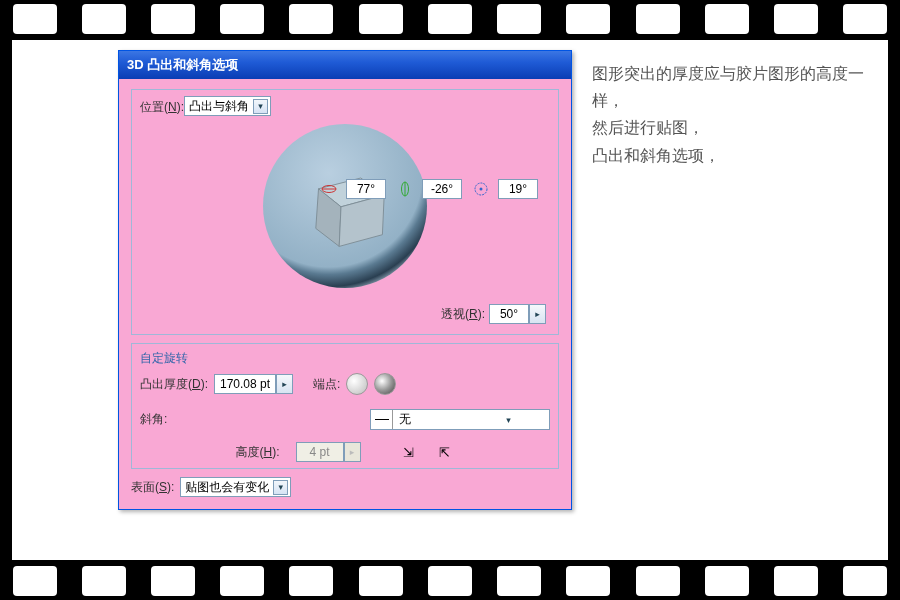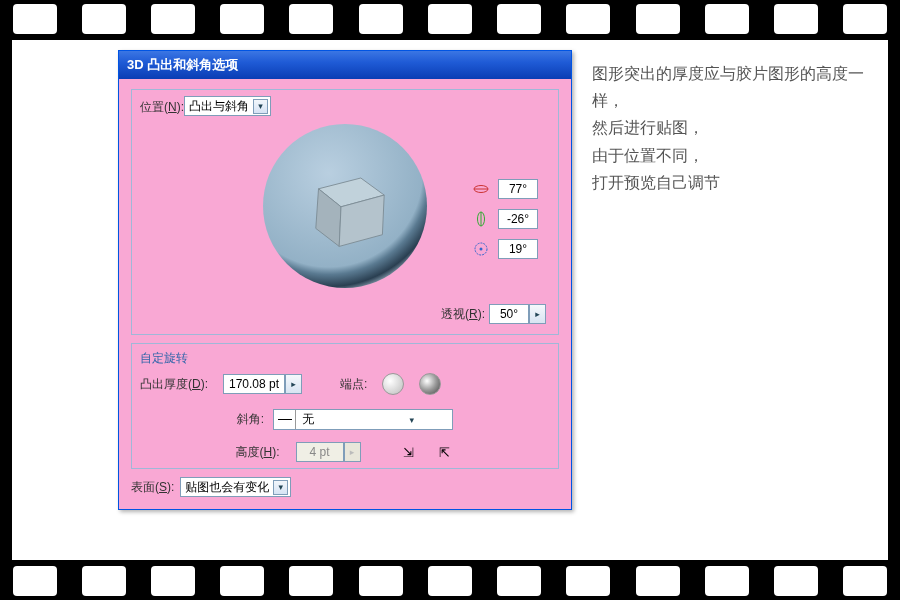--- a/index.html
+++ b/index.html
@@ -17,32 +17,32 @@
     .fieldset { border: 1px solid #9fb8d8; padding: 6px 8px; margin-bottom: 8px; position: relative; }
     .fieldset.top { padding-bottom: 10px; }
     .label { color: #333; }
     .ukey { text-decoration: underline; }
     .select { display: inline-flex; align-items: center; background: #fff; border: 1px solid #7f9db9; height: 20px; padding: 0 2px 0 4px; }
     .select .arrow { width: 15px; height: 15px; background: linear-gradient(#f2f6fb,#d6e3f4); border: 1px solid #7f9db9; margin-left: 4px; display: flex; align-items: center; justify-content: center; font-size: 9px; color: #245; }
     .preview3d { width: 164px; height: 164px; margin: 8px auto 4px; position: relative; }
     .ring { position: absolute; inset: 0; border-radius: 50%; background: radial-gradient(circle at 40% 30%, #b9cfe0 0%, #93b1c6 62%, #5a7a91 67%, #2a3f51 75%, #b9cfe0 82%, #97b3c8 100%); }
     .cube { position: absolute; left: 42px; top: 36px; width: 90px; height: 90px; }
     .cube svg { width: 100%; height: 100%; }
-    .angles { position: absolute; right: 12px; top: 55px; display: flex; flex-direction: column; gap: 10px; }
+    .angles { position: absolute; right: 12px; top: 55px; display: flex; flex-direction: row; gap: 10px; }
     .angrow { display: flex; align-items: center; gap: 8px; }
     .icn { width: 18px; height: 18px; display: flex; align-items: center; justify-content: center; }
     .degbox { background: #fff; border: 1px solid #7f9db9; width: 40px; height: 20px; text-align: center; line-height: 18px; }
     .persp { display: flex; align-items: center; justify-content: flex-end; gap: 4px; margin-top: 8px; margin-right: 4px; }
     .stepbox { display: flex; align-items: flex-end; }
     .stepbox input { width: 40px; height: 20px; border: 1px solid #7f9db9; text-align: center; }
     .stepbtn { width: 17px; height: 20px; border: 1px solid #7f9db9; background: linear-gradient(#f5f8fc,#d8e4f2); display: flex; align-items: center; justify-content: center; font-size: 9px; color: #245; cursor: pointer; }
     .section-title { color: #3366aa; margin-bottom: 6px; }
-    .extrow { display: flex; align-items: center; gap: 15px; margin-bottom: 14px; }
+    .extrow { display: flex; align-items: center; gap: 6px; margin-bottom: 14px; }
     .capicon { width: 22px; height: 22px; border: 1px solid #999; border-radius: 50%; background: radial-gradient(circle at 35% 35%, #fff, #bbb); cursor: pointer; }
-    .bevelrow { display: flex; align-items: center; gap: 9px; margin: 12px 0 12px; justify-content: center; }
+    .bevelrow { display: flex; align-items: center; gap: 9px; margin: 12px 0 12px; justify-content: space-between; }
     .bevelbox { display: flex; align-items: center; background: #fff; border: 1px solid #7f9db9; height: 21px; width: 180px; }
     .bevelpre { width: 22px; height: 19px; border-right: 1px solid #999; display: flex; align-items: center; justify-content: center; }
     .bevelpre::before { content: ""; width: 14px; border-top: 1px solid #000; }
     .bevelbox span { padding: 0 6px; flex: 1; }
     .bevelbox .arrow { width: 14px; height: 14px; margin-right: 2px; display: flex; align-items: center; justify-content: center; color: #245; font-size: 9px; }
     .hrow { display: flex; align-items: center; gap: 16px; justify-content: center; }
     .hrow input { width: 48px; height: 20px; border: 1px solid #7f9db9; background: #f0efe5; color: #888; text-align: center; }
     .smicon { width: 20px; height: 20px; display: flex; align-items: center; justify-content: center; font-size: 13px; }
     .surf { display: flex; align-items: center; gap: 6px; margin-top: 8px; }
     .rbuttons { position: absolute; right: 12px; top: 36px; display: flex; flex-direction: column; gap: 6px; width: 112px; }
@@ -198,18 +198,17 @@
             <span class="arrow">▾</span>
           </div>
         </div>
       </div>
 
     </div>
 
     <div class="note">
       <div>图形突出的厚度应与胶片图形的高度一样，</div>
       <div>然后进行贴图，</div>
-      <div>由于位置不同，</div>
-      <div>打开预览自己调节</div>
+      <div>凸出和斜角选项，</div>
     </div>
 
   </div>
 </div>
 
 </body></html>

